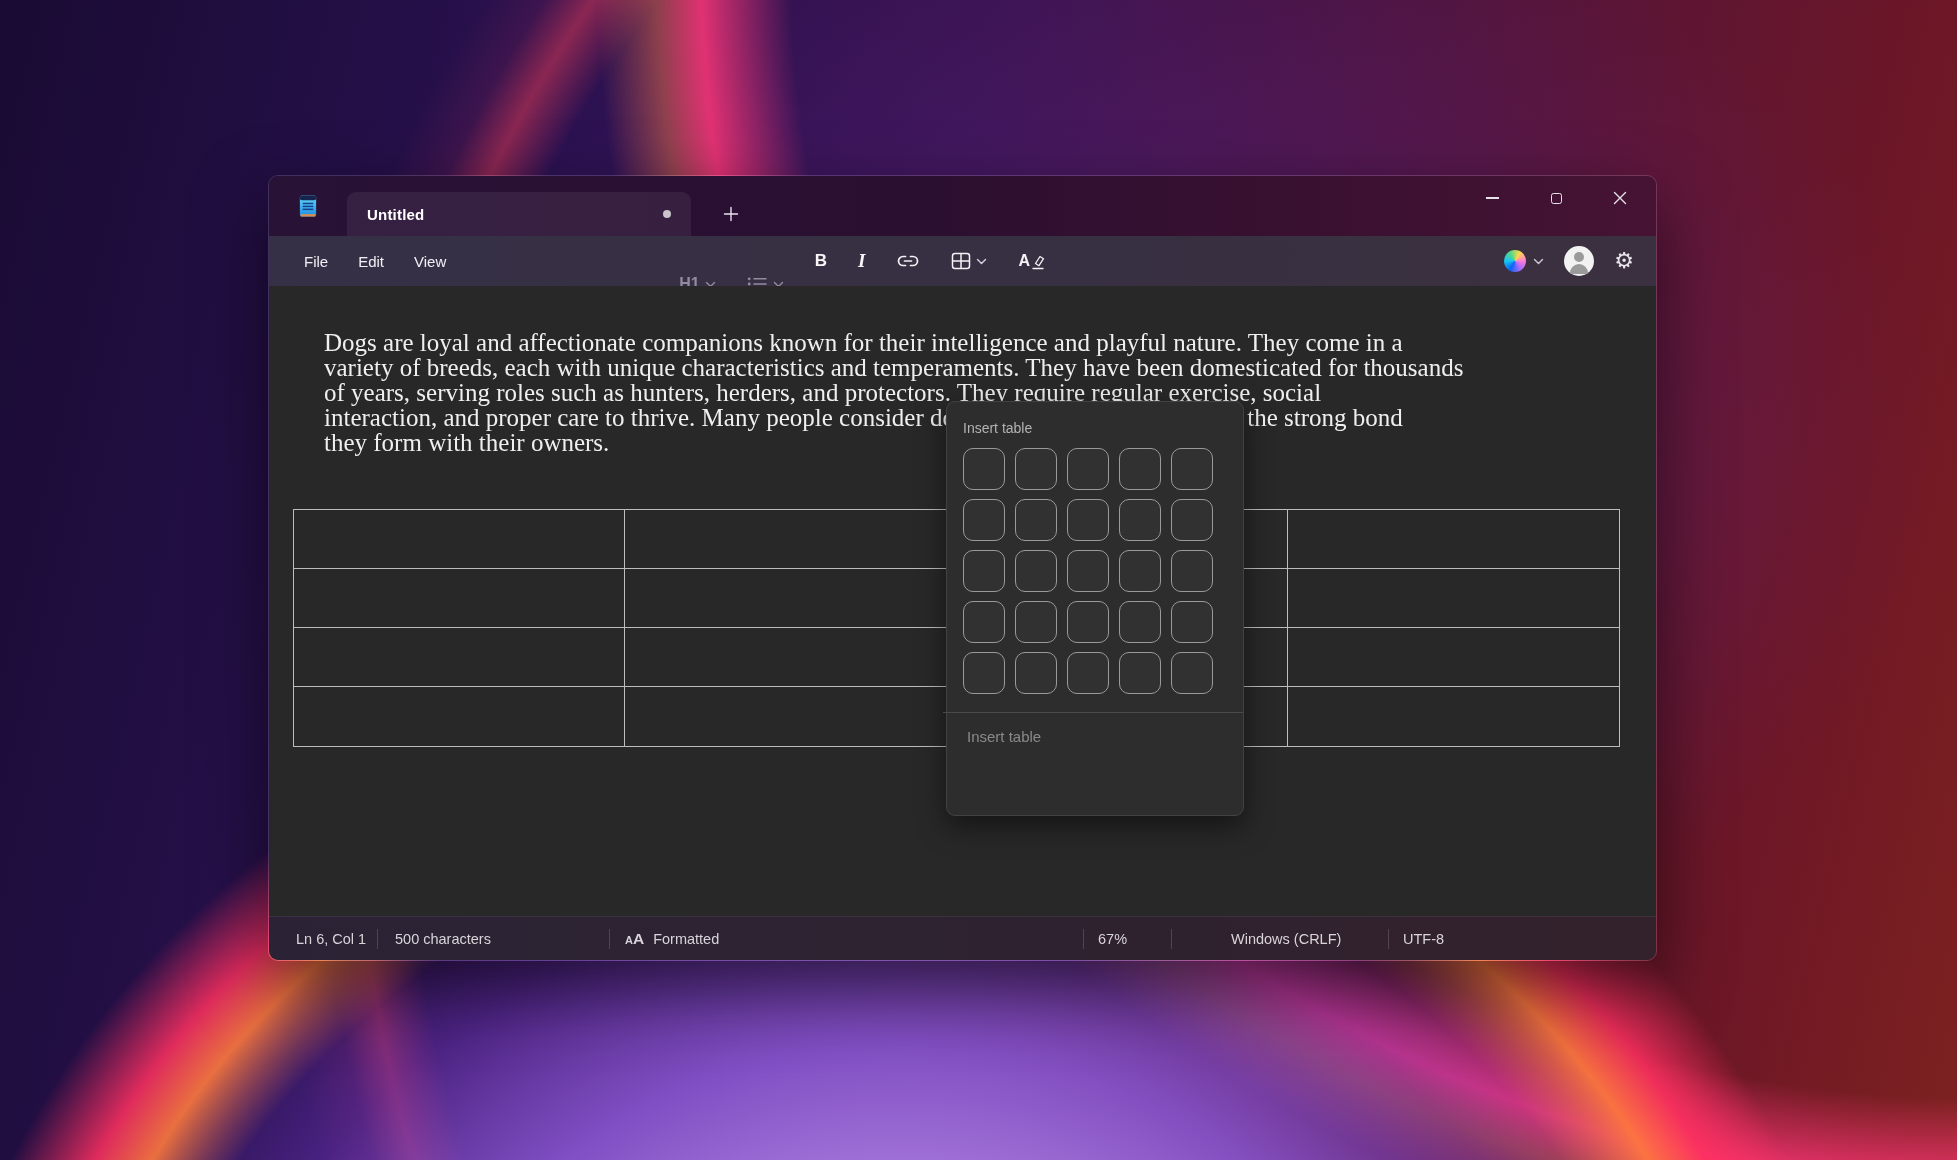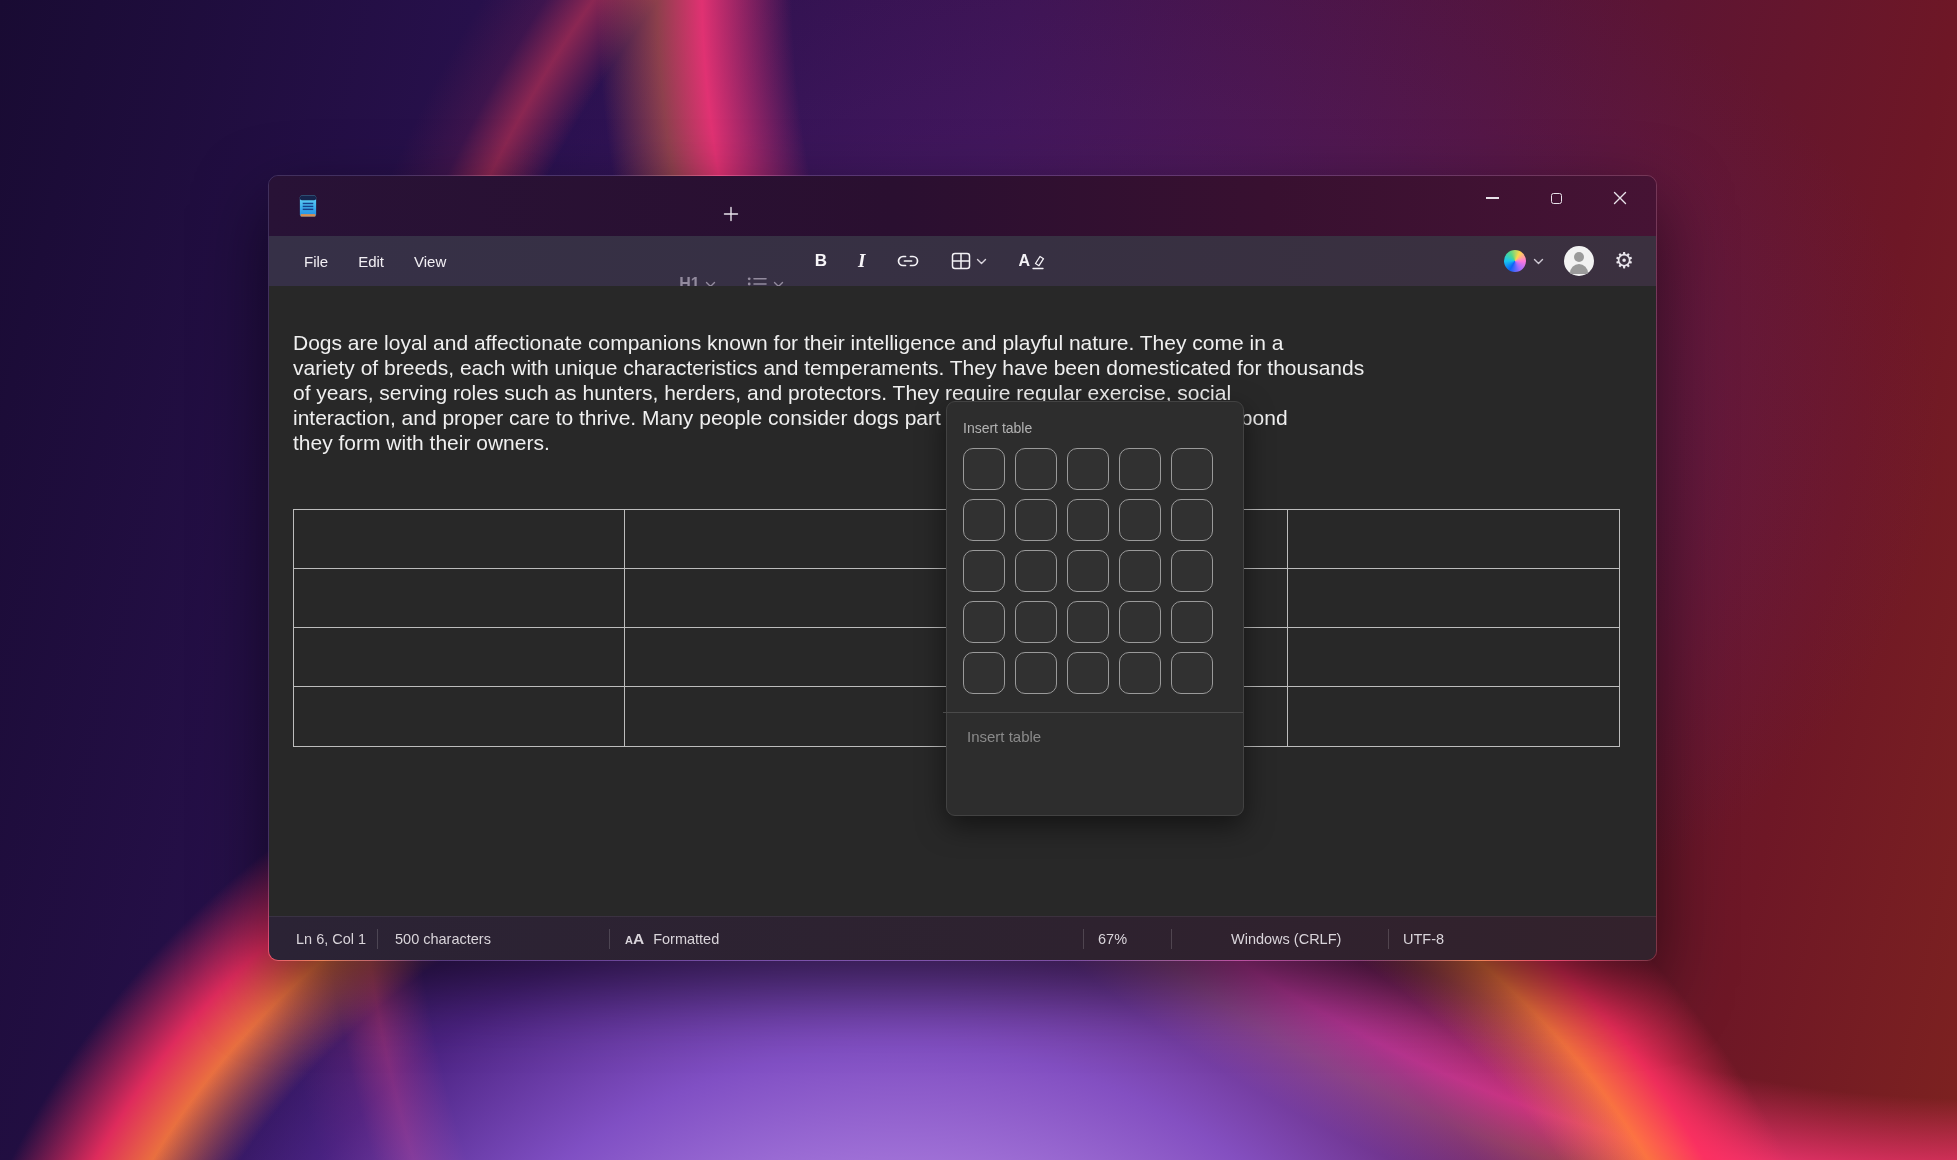--- a/index.html
+++ b/index.html
@@ -78,21 +78,21 @@
   .avatar { width:30px; height:30px; border-radius:50%; background:#f2f2f2; position:relative; overflow:hidden; }
   .avatar::before { content:""; position:absolute; left:10px; top:6px; width:10px; height:10px; border-radius:50%; background:#9a9a9a; }
   .avatar::after { content:""; position:absolute; left:6px; top:18px; width:18px; height:10px; border-radius:9px 9px 0 0; background:#9a9a9a; }
   .gear { font-family:"DejaVu Sans", sans-serif; font-size:22px; color:#e9e5ec; line-height:1; }
 
   
   .editor {
     flex:1 1 auto; background:#282828; position:relative;
     padding:44px 24px 0 24px; overflow:hidden;
   }
-  .editor-text { font-family:Liberation Sans, sans-serif; font-size:21px; line-height:25px; color:#efefef; white-space:pre; }
+  .editor-text { font-family:Liberation Serif, serif; font-size:25px; line-height:25px; color:#efefef; white-space:pre;margin-left:31px; }
   .doc-table {
     margin-top:54px; width:1327px; border:1px solid #bdbdbd;
     display:grid; grid-template-columns:repeat(4,1fr); grid-auto-rows:59px;
   }
   .doc-cell { border-right:1px solid #bdbdbd; border-bottom:1px solid #bdbdbd; }
   .doc-cell:nth-child(4n) { border-right:none; }
   .doc-cell:nth-last-child(-n+4) { border-bottom:none; }
 
   
   .table-menu {
@@ -144,20 +144,24 @@
         </defs>
         <rect x="6" y="3" width="20" height="26" rx="2.5" fill="url(#npg)"></rect>
         <rect x="6" y="3" width="20" height="6" rx="2.5" fill="#16254d"></rect>
         <rect x="9.5" y="12" width="13" height="1.8" fill="#15418c"></rect>
         <rect x="9.5" y="15.6" width="13" height="1.8" fill="#15418c"></rect>
         <rect x="9.5" y="19.2" width="13" height="1.8" fill="#15418c"></rect>
         <rect x="7" y="26" width="18" height="3" fill="#d98e4f"></rect>
       </svg>
     </div>
 
+    <div class="tab">
+      <span class="tab-title">Untitled</span>
+      <span class="tab-dirty"></span>
+    </div>
 
     <div class="new-tab-btn">
       <svg width="16" height="16" viewBox="0 0 16 16">
         <path d="M8 1.5v13M1.5 8h13" stroke="#e8e4ec" stroke-width="1.4" stroke-linecap="round"></path>
       </svg>
     </div>
 
     <div class="captions">
       <div class="caption-btn">
           <span class="min-glyph"></span>

